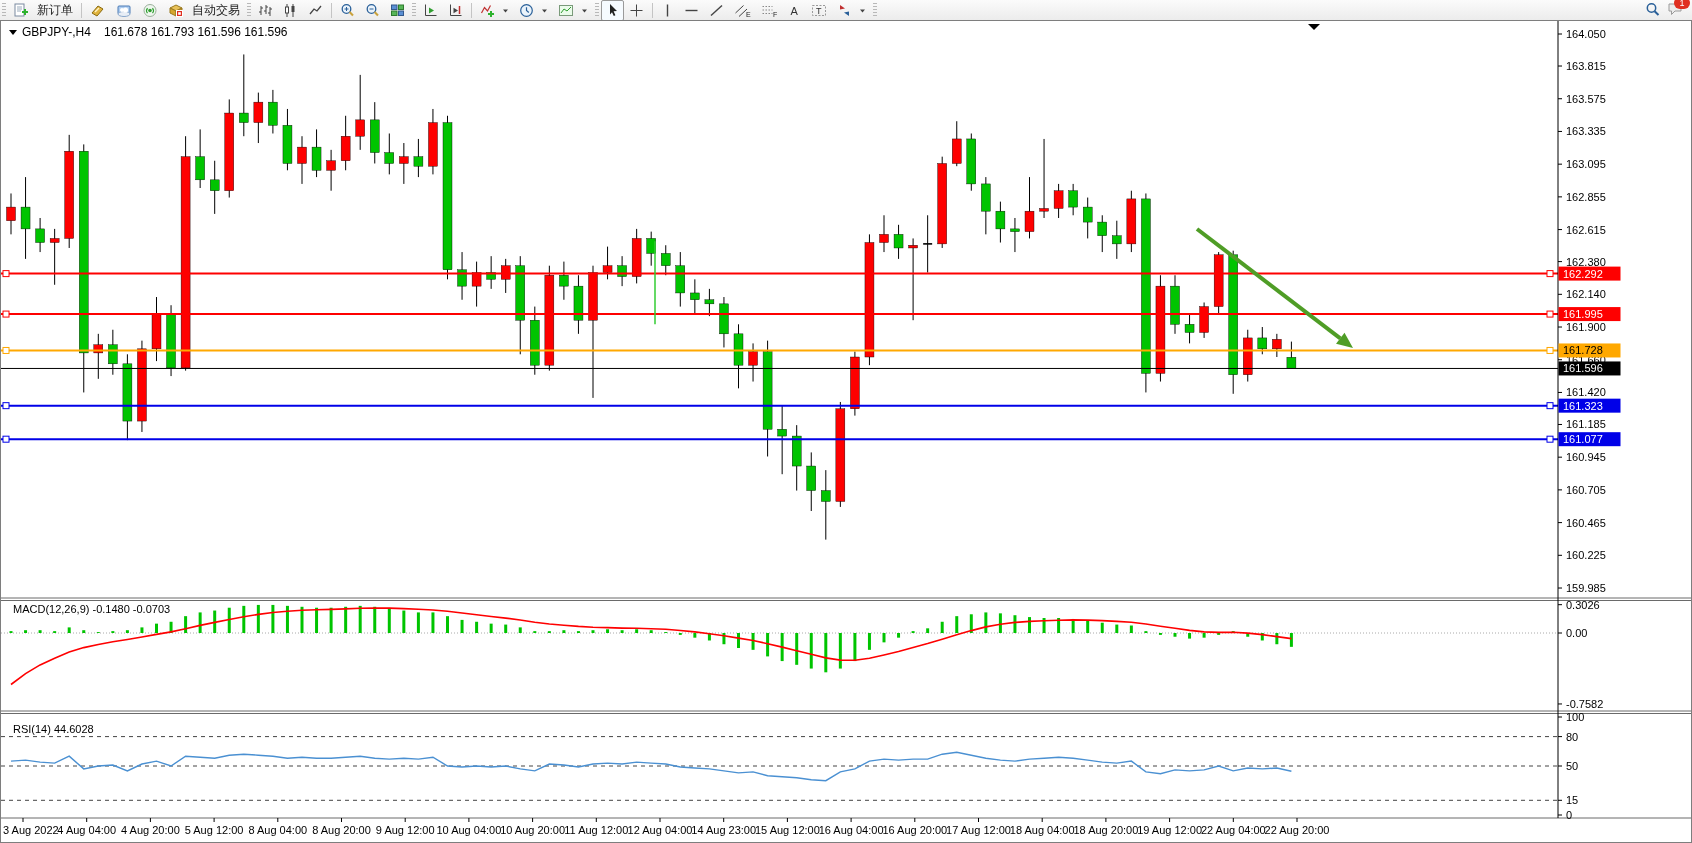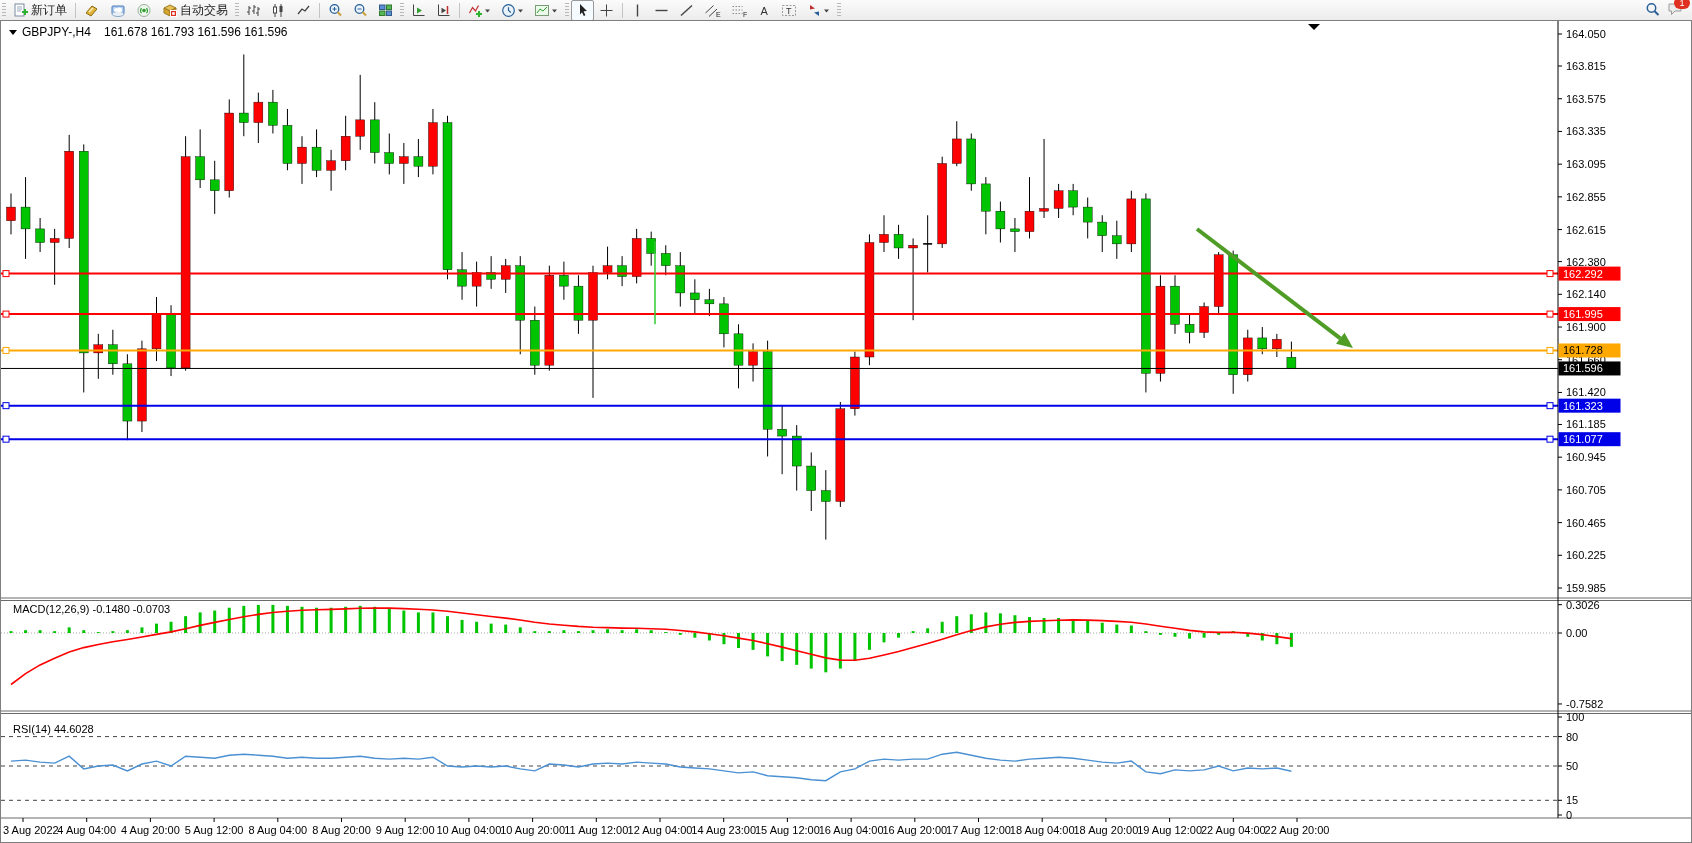--- a/index.html
+++ b/index.html
@@ -4,21 +4,21 @@
 <style>
   html,body{margin:0;padding:0;background:#f0f0f0;font-family:"Liberation Sans",sans-serif;}
   #app{position:relative;width:1692px;height:843px;overflow:hidden;background:#fff;}
   
   #toolbar{position:absolute;left:0;top:0;width:1692px;height:20px;
     background:linear-gradient(#fbfbfb,#ececec);border-bottom:1px solid #cfcfcf;
     display:flex;align-items:center;font-size:12px;color:#222;}
   .hnd{width:4px;height:14px;margin:0 2px;
     background:repeating-linear-gradient(to bottom,#b8b8b8 0 1px,transparent 1px 3px);}
   .sep{width:1px;height:15px;background:#c4c4c4;margin:0 3px;}
-  .tb-btn{display:flex;align-items:center;gap:2px;padding:1px 4px;height:17px;
+  .tb-btn{display:flex;align-items:center;gap:8px;padding:1px 4px;height:17px;
     border:1px solid transparent;border-radius:2px;white-space:nowrap;cursor:default;}
   .tb-btn.active{border-color:#9a9a9a;background:#f6fbff;}
   .tb-btn svg{display:block;}
   .caret{margin-left:-1px;}
   .tf-btn{padding:1px 6px;height:15px;line-height:15px;font-size:11px;color:#333;
     border:1px solid transparent;border-radius:2px;text-align:right;}
   .tf-btn.active{border-color:#9a9a9a;background:#fdfdfd;margin-top:40px;}
   #toolbar-right{margin-left:auto;display:flex;align-items:center;gap:6px;padding-right:8px;}
   .badge-wrap{position:relative;}
   .badge{position:absolute;top:-4px;right:-6px;min-width:12px;height:12px;border-radius:7px;

